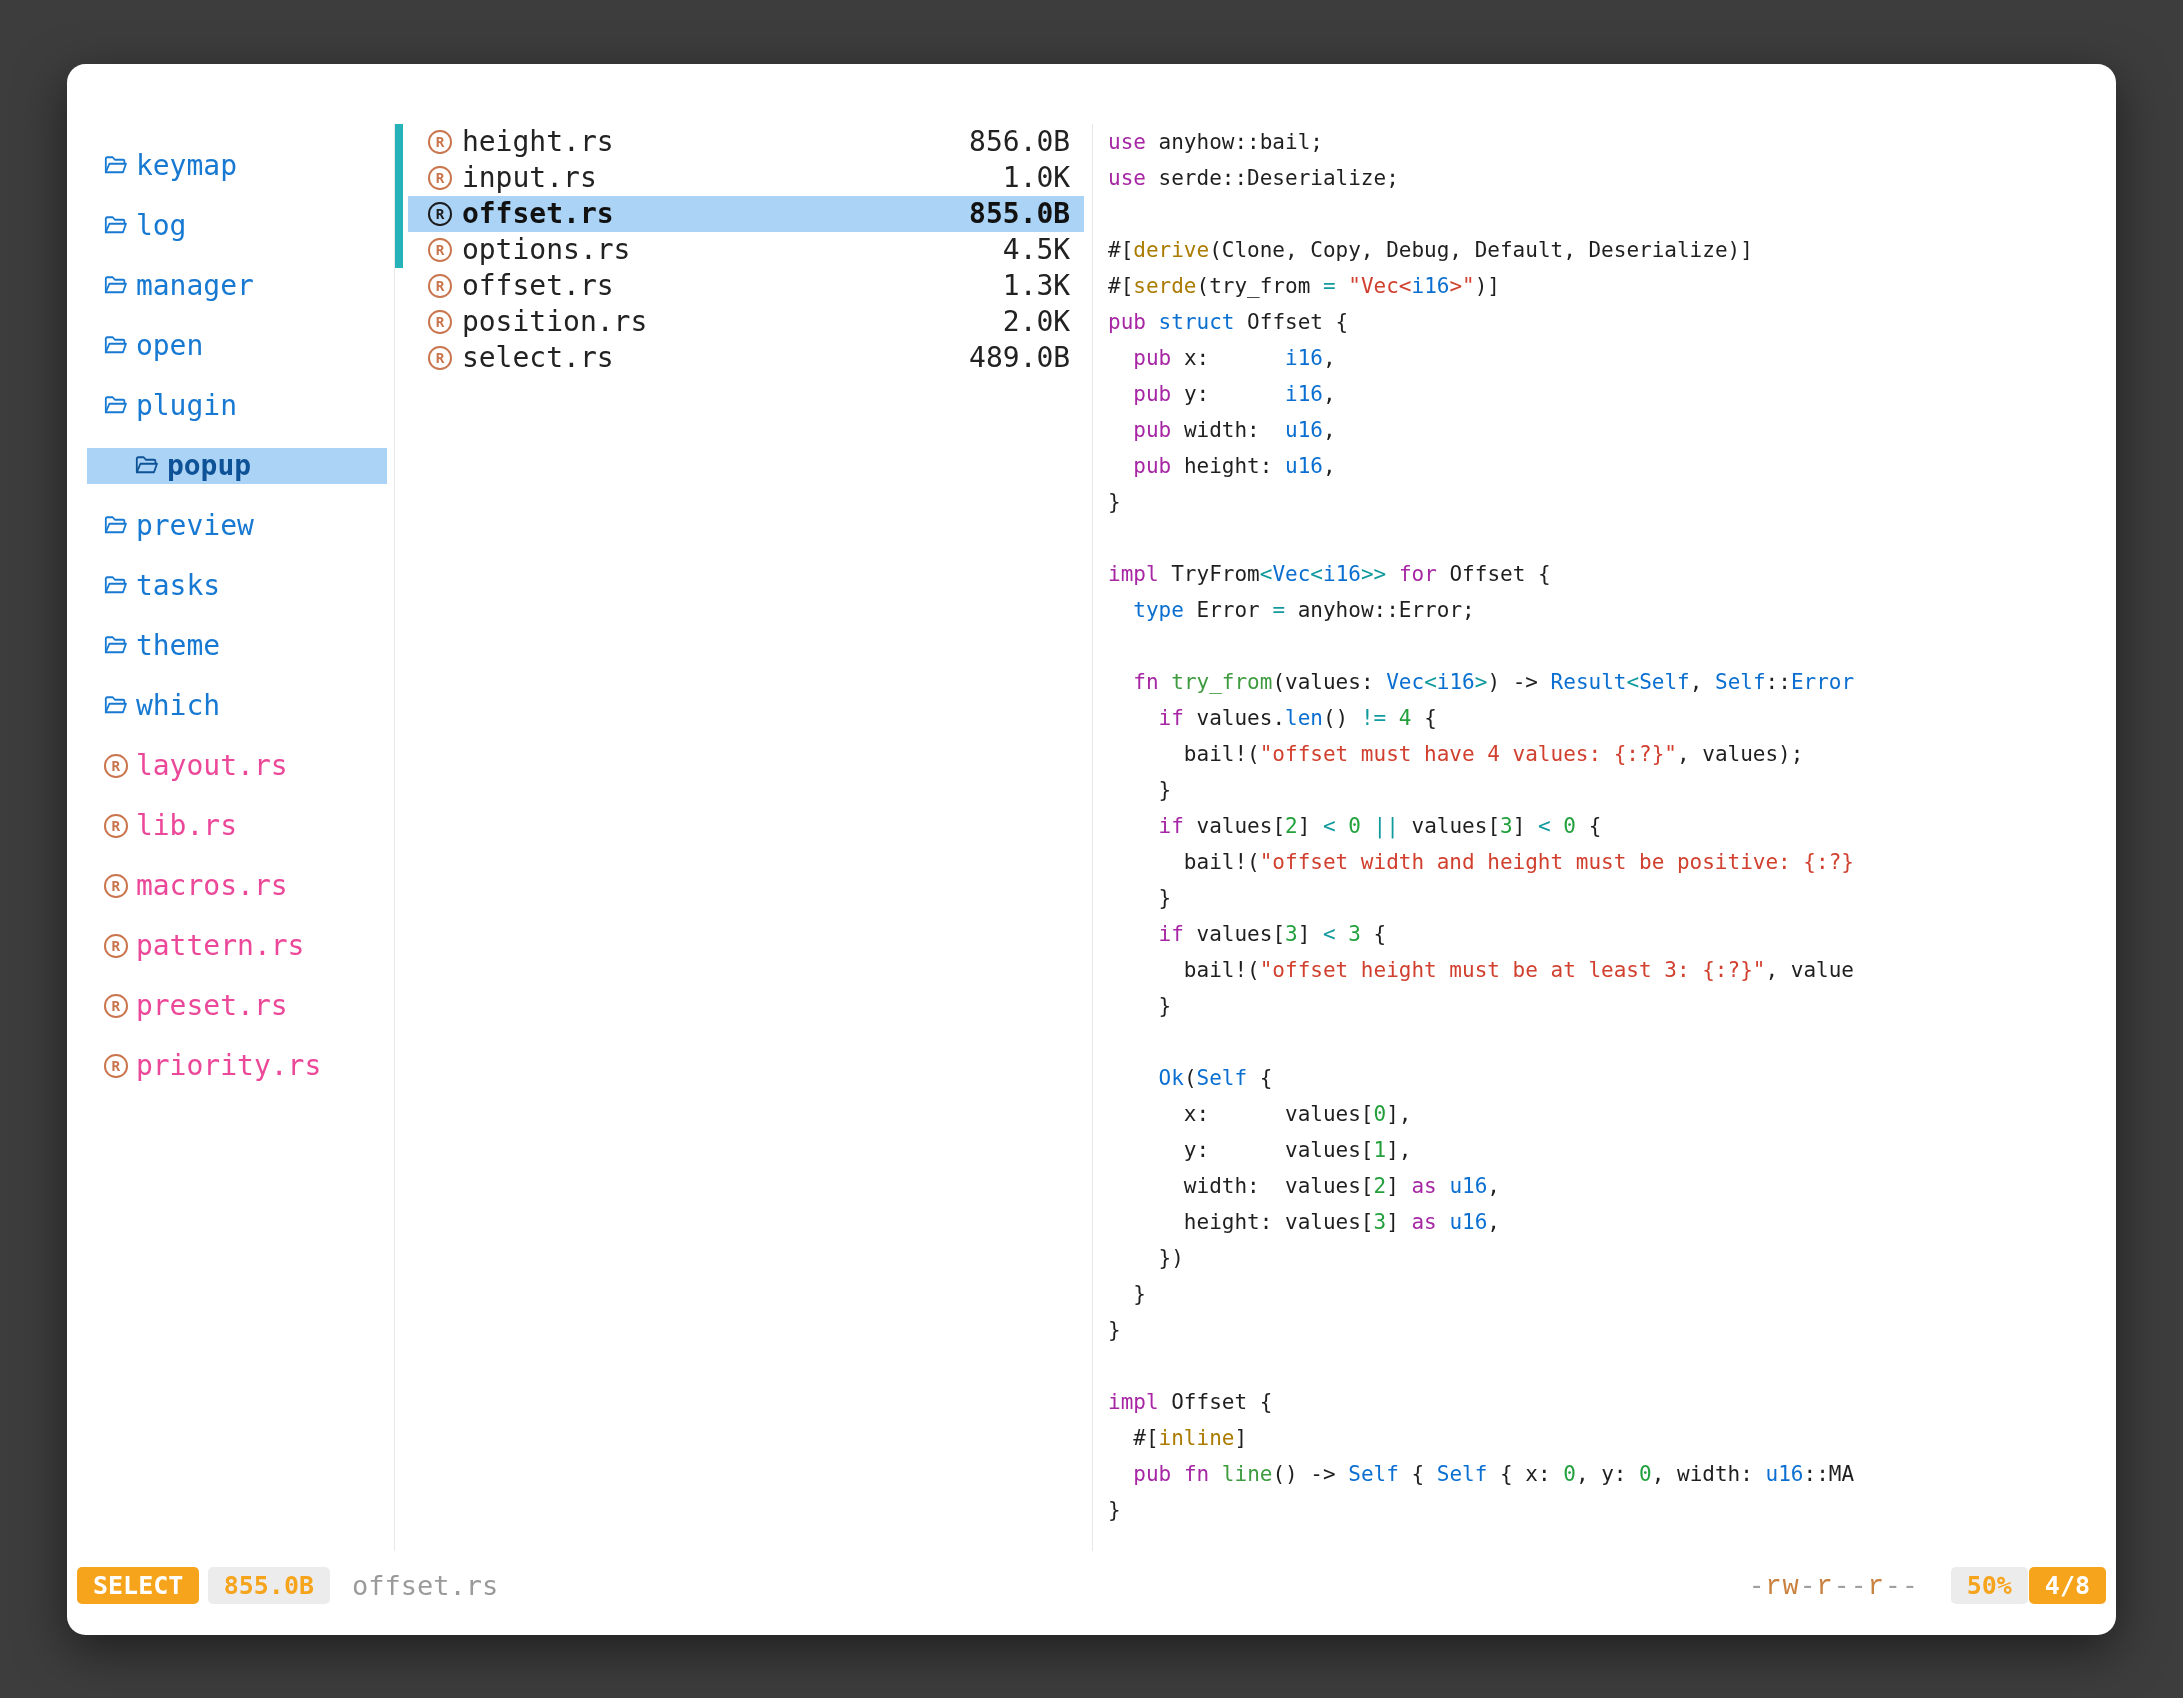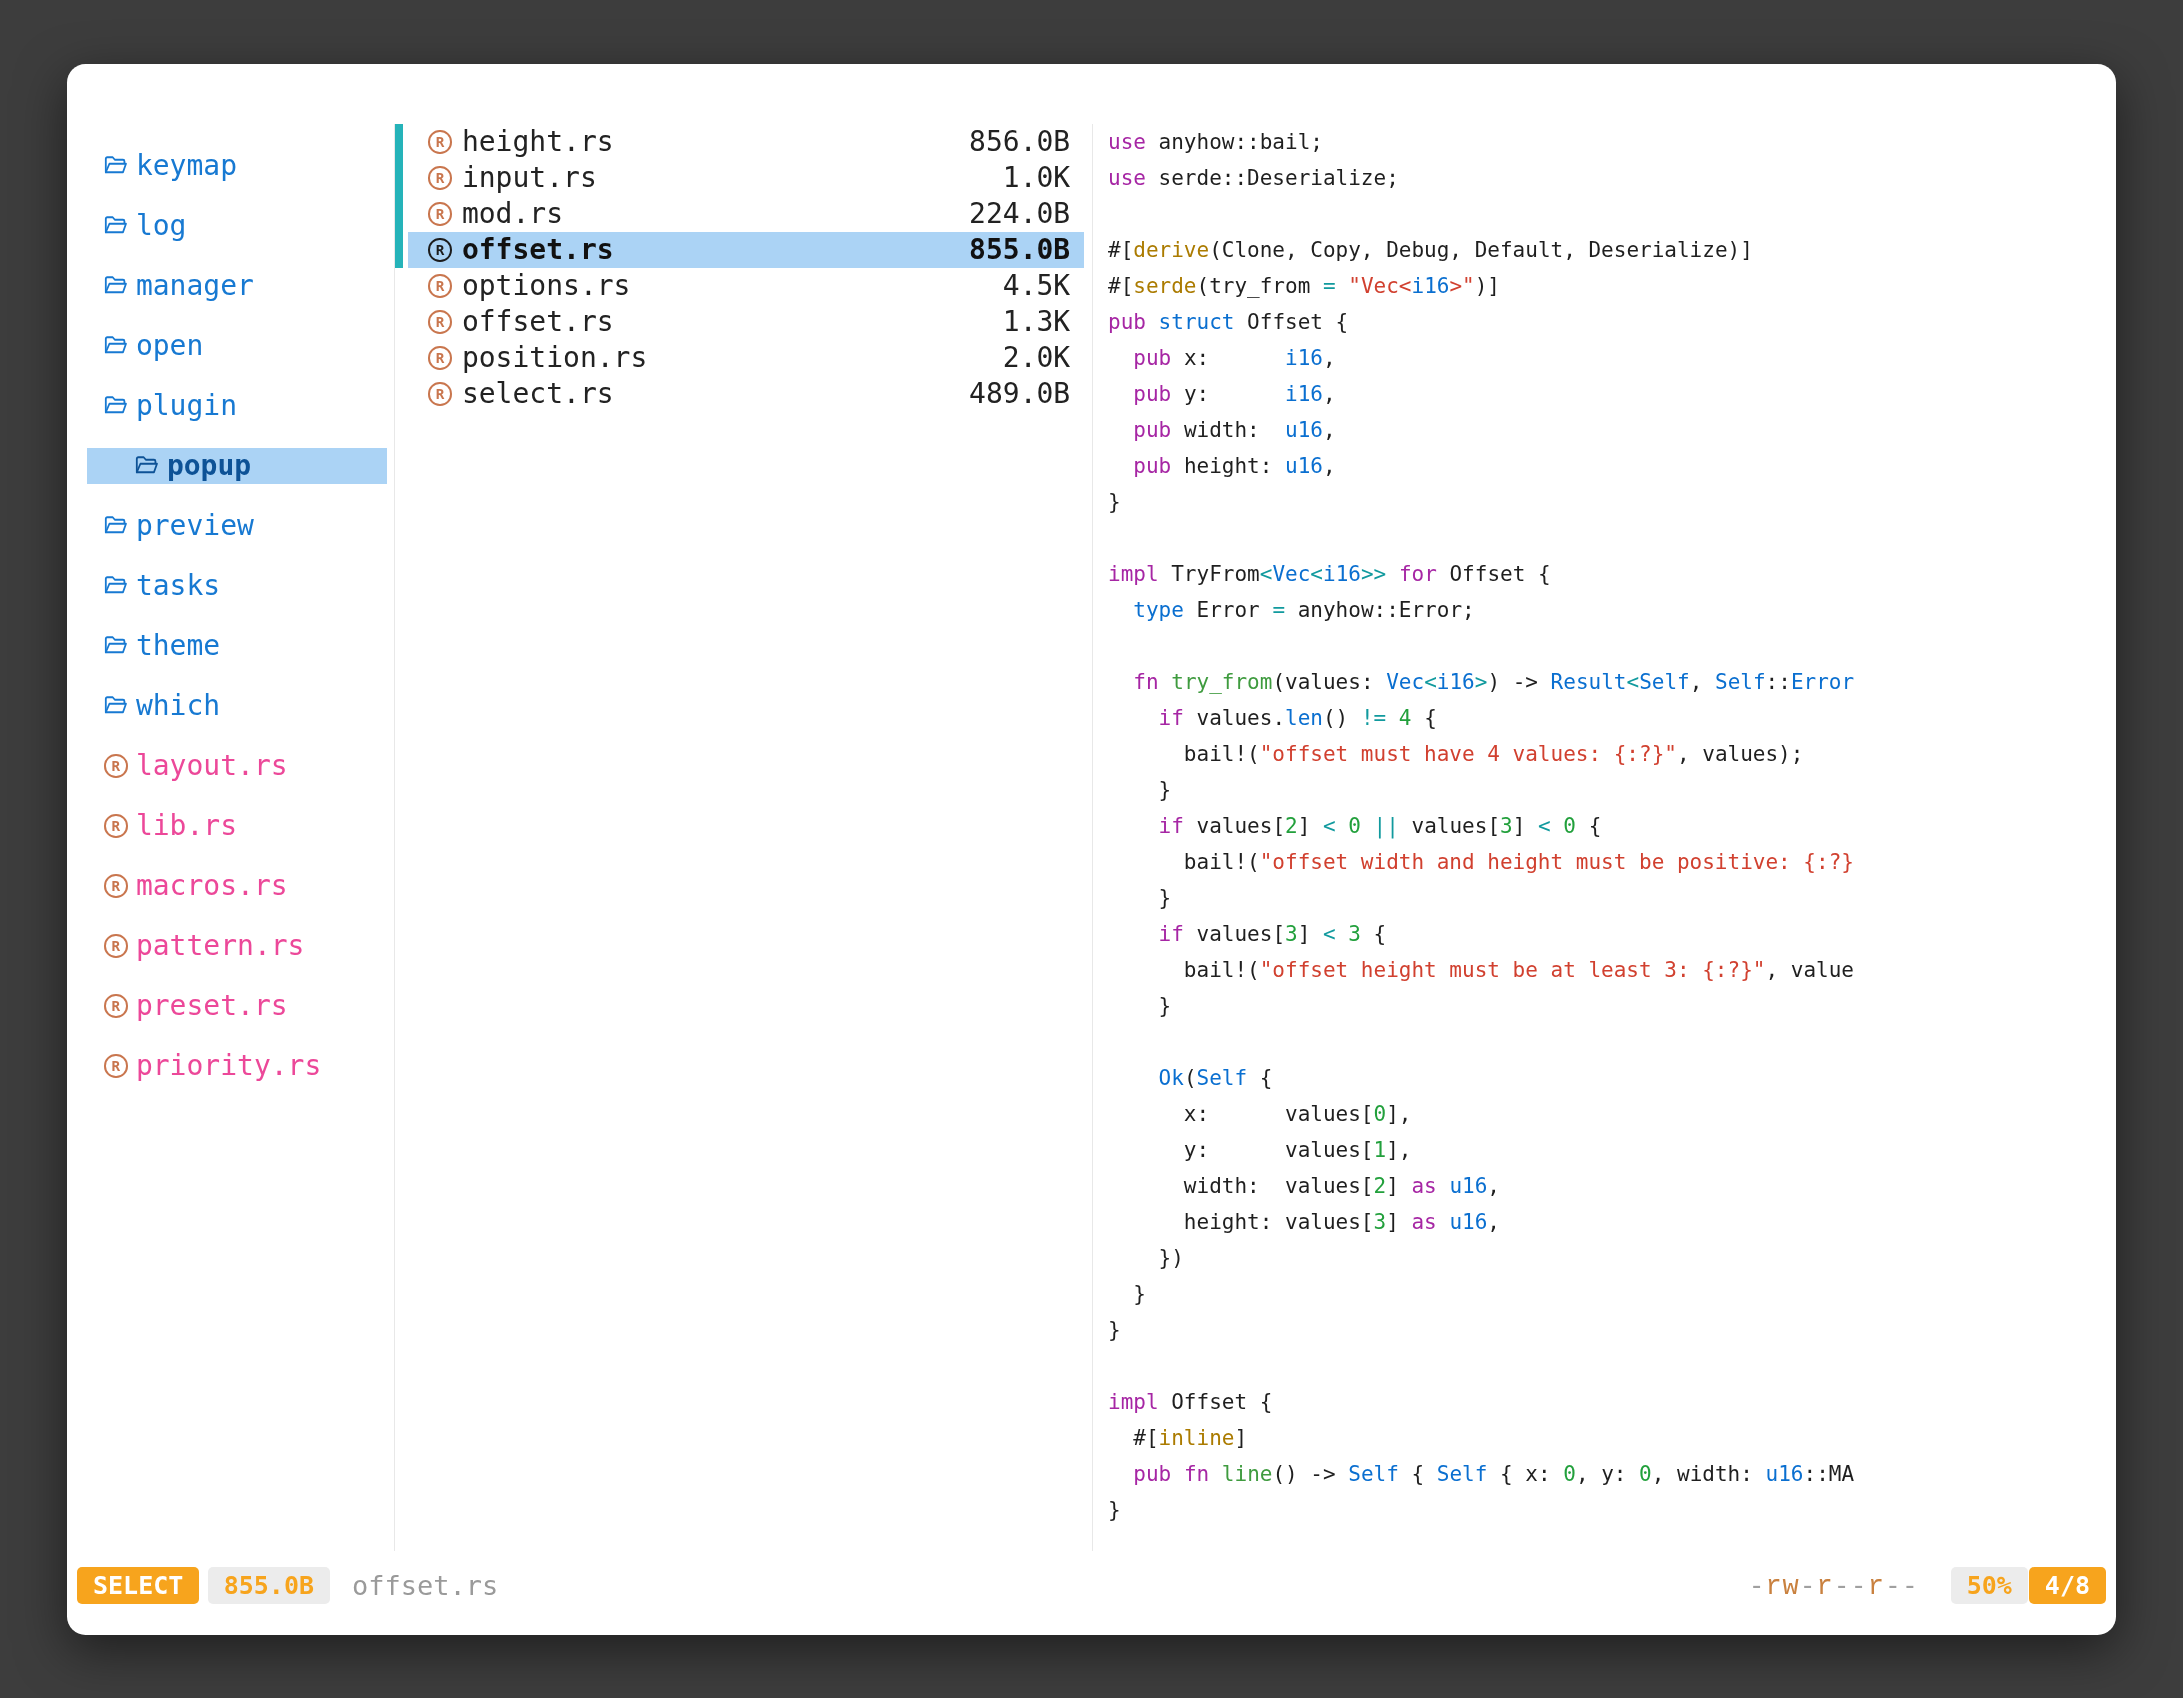--- a/index.html
+++ b/index.html
@@ -216,27 +216,20 @@
     <span class="file-name">height.rs</span>
     <span class="file-size">856.0B</span>
   </div>
           <div class="list-row">
     <span class="icon-rust">
               <span class="rust-badge"></span>
             </span>
     <span class="file-name">input.rs</span>
     <span class="file-size">1.0K</span>
   </div>
-          <div class="list-row">
-    <span class="icon-rust">
-              <span class="rust-badge"></span>
-            </span>
-    <span class="file-name">mod.rs</span>
-    <span class="file-size">224.0B</span>
-  </div>
           <div class="list-row selected">
     <span class="icon-rust">
               <span class="rust-badge"></span>
             </span>
     <span class="file-name">offset.rs</span>
     <span class="file-size">855.0B</span>
   </div>
           <div class="list-row">
     <span class="icon-rust">
               <span class="rust-badge"></span>

